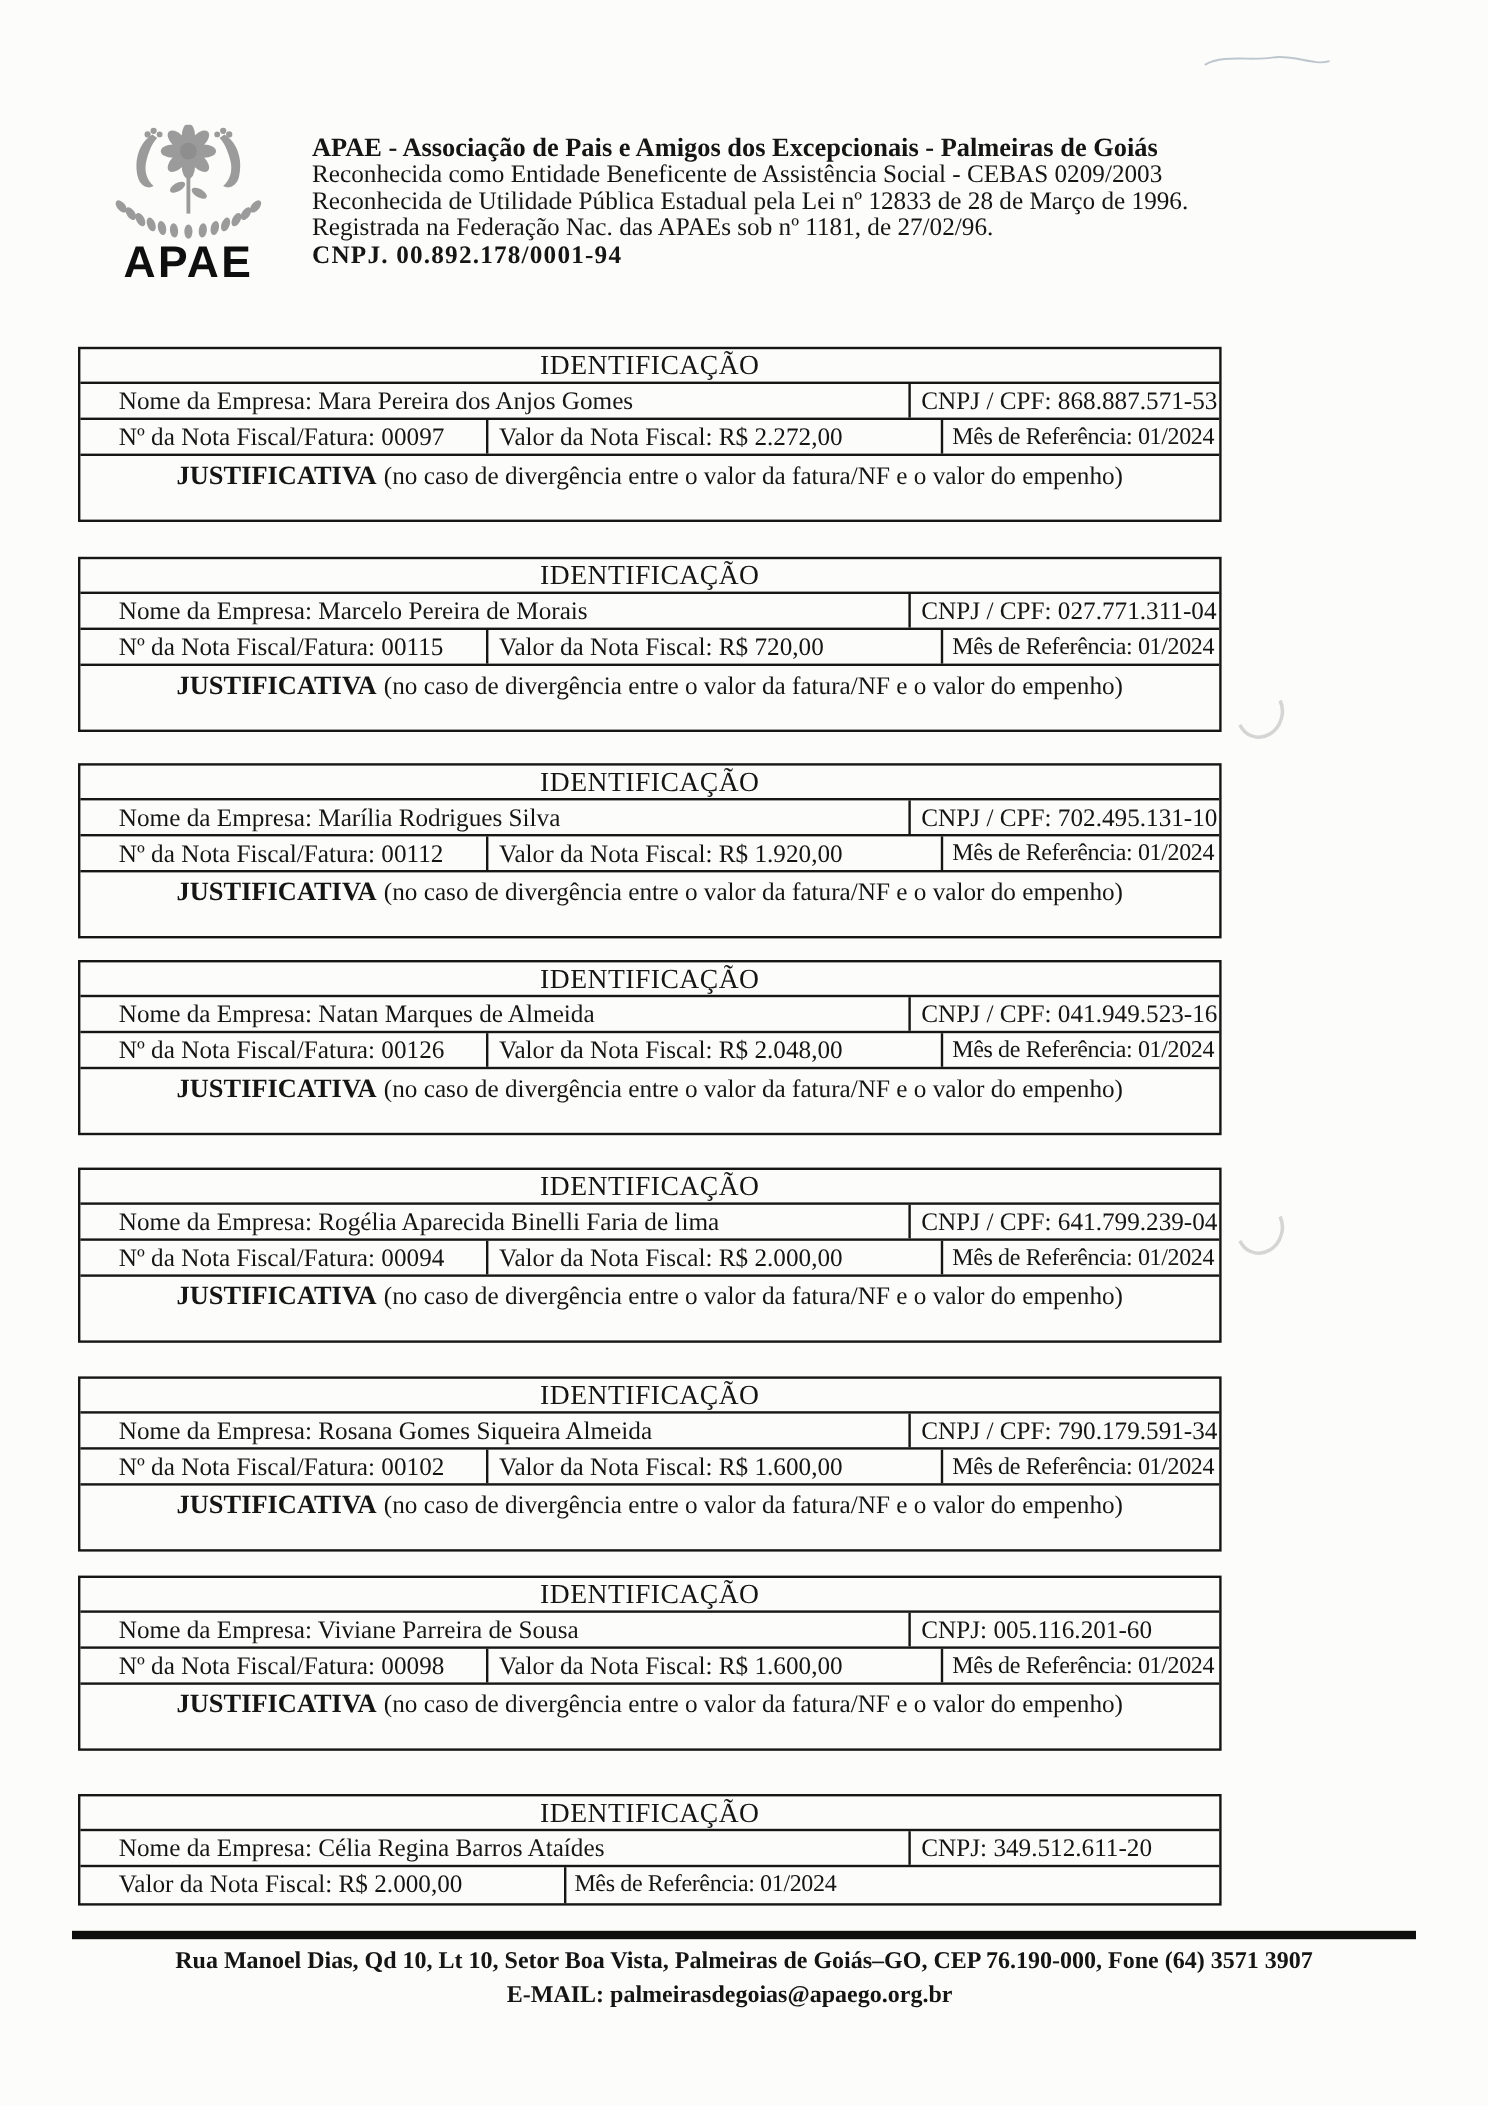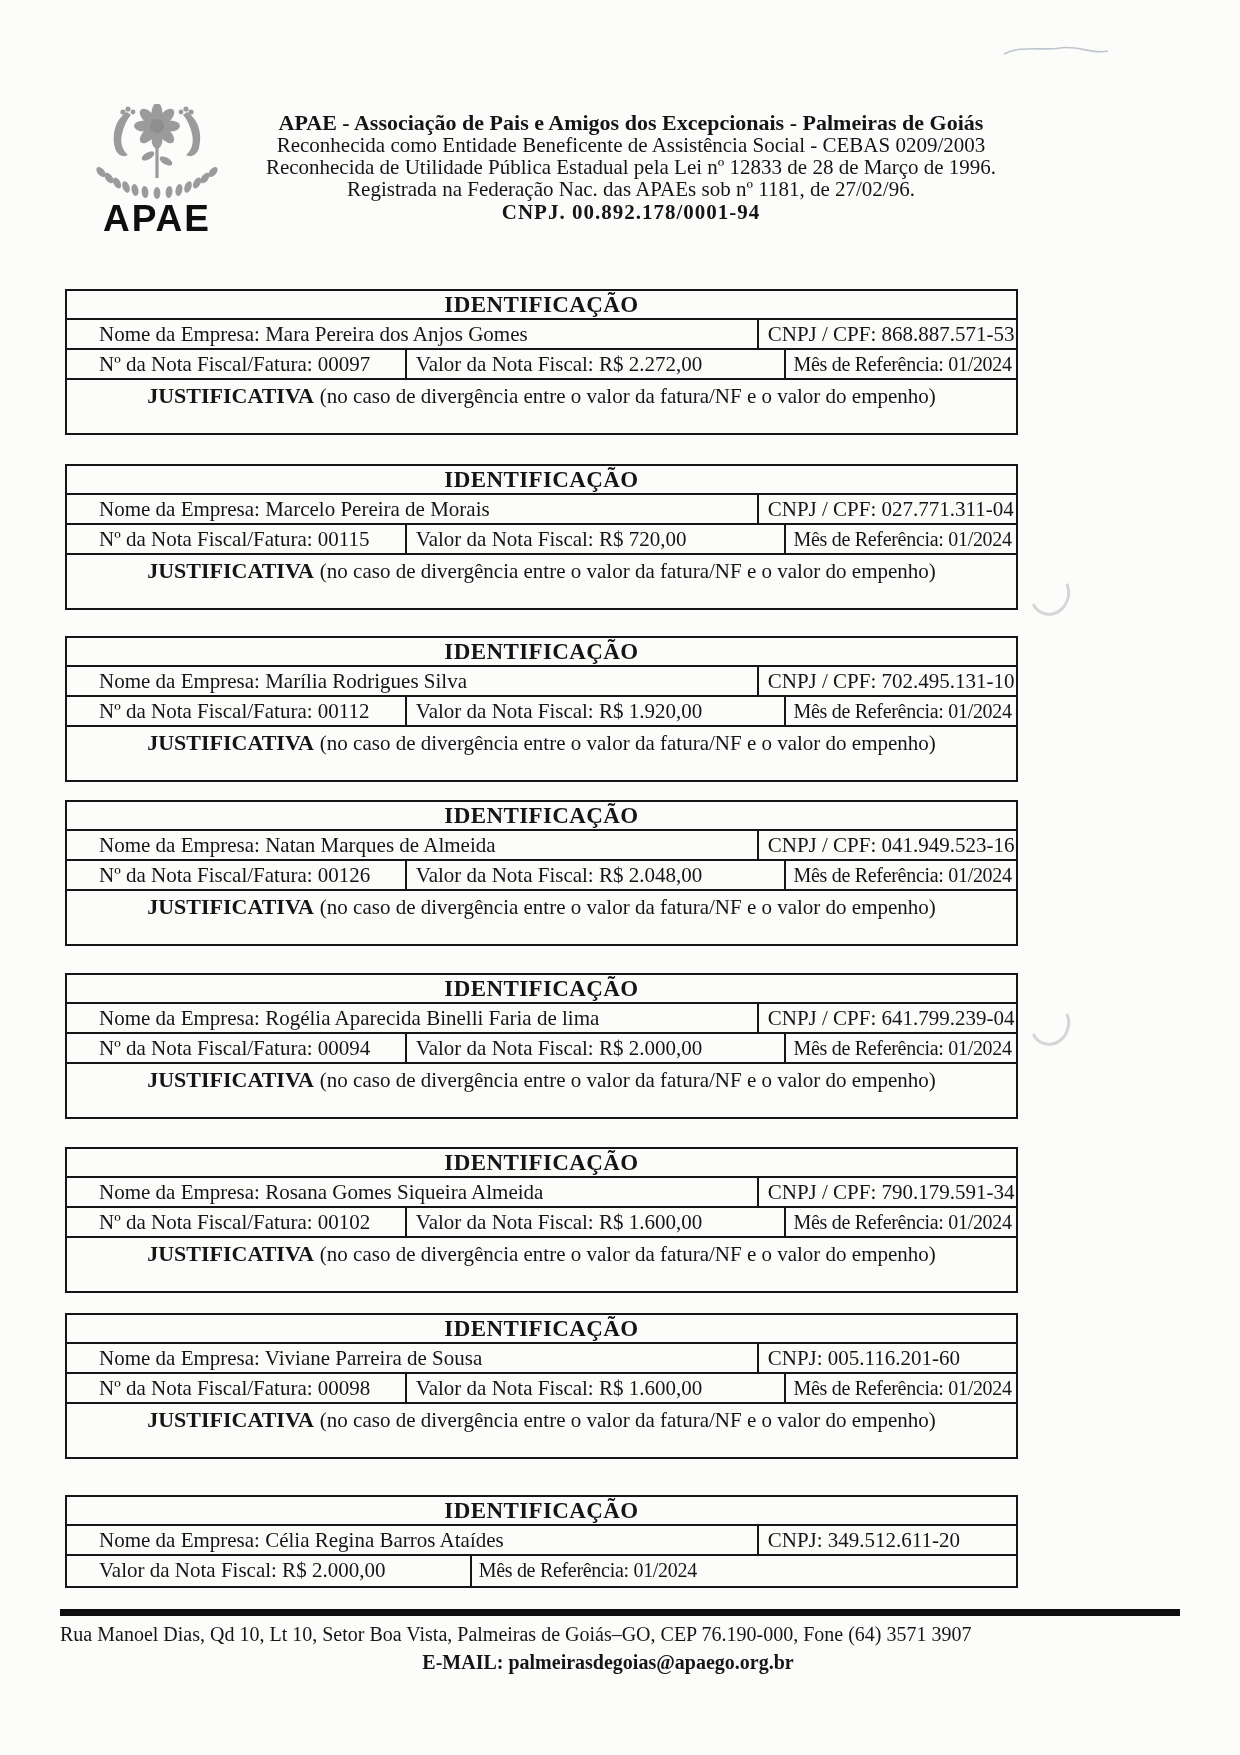--- a/index.html
+++ b/index.html
@@ -13,55 +13,55 @@
   .ring{position:absolute;width:34px;height:38px;border:3px solid #cfcfcf;
     border-radius:50%;border-left-color:transparent;border-top-color:transparent;
     transform:rotate(18deg);opacity:.85;}
   .ring1{left:1030px;top:572px;}
   .ring2{left:1030px;top:1002px;}
   
   .logo{position:absolute;left:90px;top:104px;width:134px;text-align:center;}
   .logo svg{display:block;margin:0 auto;}
   .logo-text{font-family:"Liberation Sans", sans-serif;font-weight:bold;
     font-size:37px;letter-spacing:2px;line-height:1;color:#0f0f0f;margin-top:-2px;}
-  .header-text{position:absolute;left:248px;top:112px;width:766px;text-align:center;}
+  .header-text{position:absolute;left:260px;top:112px;width:766px;text-align:left;}
   .h-line{font-size:21px;line-height:22px;white-space:nowrap;}
   .h-bold{font-weight:bold;font-size:22px;}
   .h-cnpj{font-weight:bold;font-size:21px;letter-spacing:1px;margin-top:1px;}
   
   #blocks .block{position:absolute;left:65px;width:953px;box-sizing:border-box;
     border:2px solid #161616;background:transparent;}
   #blocks .block:nth-of-type(1){top:289px}
   #blocks .block:nth-of-type(2){top:464px}
   #blocks .block:nth-of-type(3){top:636px}
   #blocks .block:nth-of-type(4){top:800px}
   #blocks .block:nth-of-type(5){top:973px}
   #blocks .block:nth-of-type(6){top:1147px}
   #blocks .block:nth-of-type(7){top:1313px}
   #blocks .block:nth-of-type(8){top:1495px}
   .row{box-sizing:border-box;border-bottom:2px solid #161616;}
   .row:last-child{border-bottom:none;}
-  .row-ident{height:29px;text-align:center;font-weight:bold;font-size:23px;
+  .row-ident{height:29px;text-align:center;font-weight:normal;font-size:23px;
     line-height:28px;letter-spacing:.4px;}
   .row-flex{display:flex;height:30px;padding-left:23px;}
   .cell{box-sizing:border-box;padding:1px 0 0 9px;font-size:21px;line-height:27px;
     white-space:nowrap;overflow:hidden;}
   .cell + .cell{border-left:2px solid #161616;}
   .nome{width:72%;}
   .cnpj{width:28%;}
   .nota{width:34%;}
   .valor{width:41%;}
   .mes{width:25%;font-size:20px;letter-spacing:-0.3px;padding-left:7px;}
   .row-just{height:53px;padding-top:2px;text-align:center;}
   .just-label{font-weight:bold;font-size:22px;line-height:27px;text-align:center;}
   .just-note{font-size:21px;margin-left:6px;line-height:27px;}
   
   .footer-bar{position:absolute;left:60px;top:1609px;width:1120px;height:7px;background:#0d0d0d;}
-  .footer-address{position:absolute;left:60px;top:1623px;width:1120px;
-    font-weight:normal;font-size:20px;white-space:nowrap;}
+  .footer-address{position:absolute;left:60px;top:1623px;width:1120px;text-align:center;
+    font-weight:bold;font-size:20px;white-space:nowrap;}
   .footer-email{position:absolute;left:48px;top:1651px;width:1120px;text-align:center;
     font-weight:bold;font-size:20px;}
 </style>
 </head>
 <body>
 
 <div class="page">
 
   <svg class="squiggle" viewBox="0 0 115 24">
     <path d="M4,14 C20,5 42,11 60,8 C78,5 94,15 108,11" fill="none" stroke="#aab4bd" stroke-width="1.6" opacity="0.75"></path>

